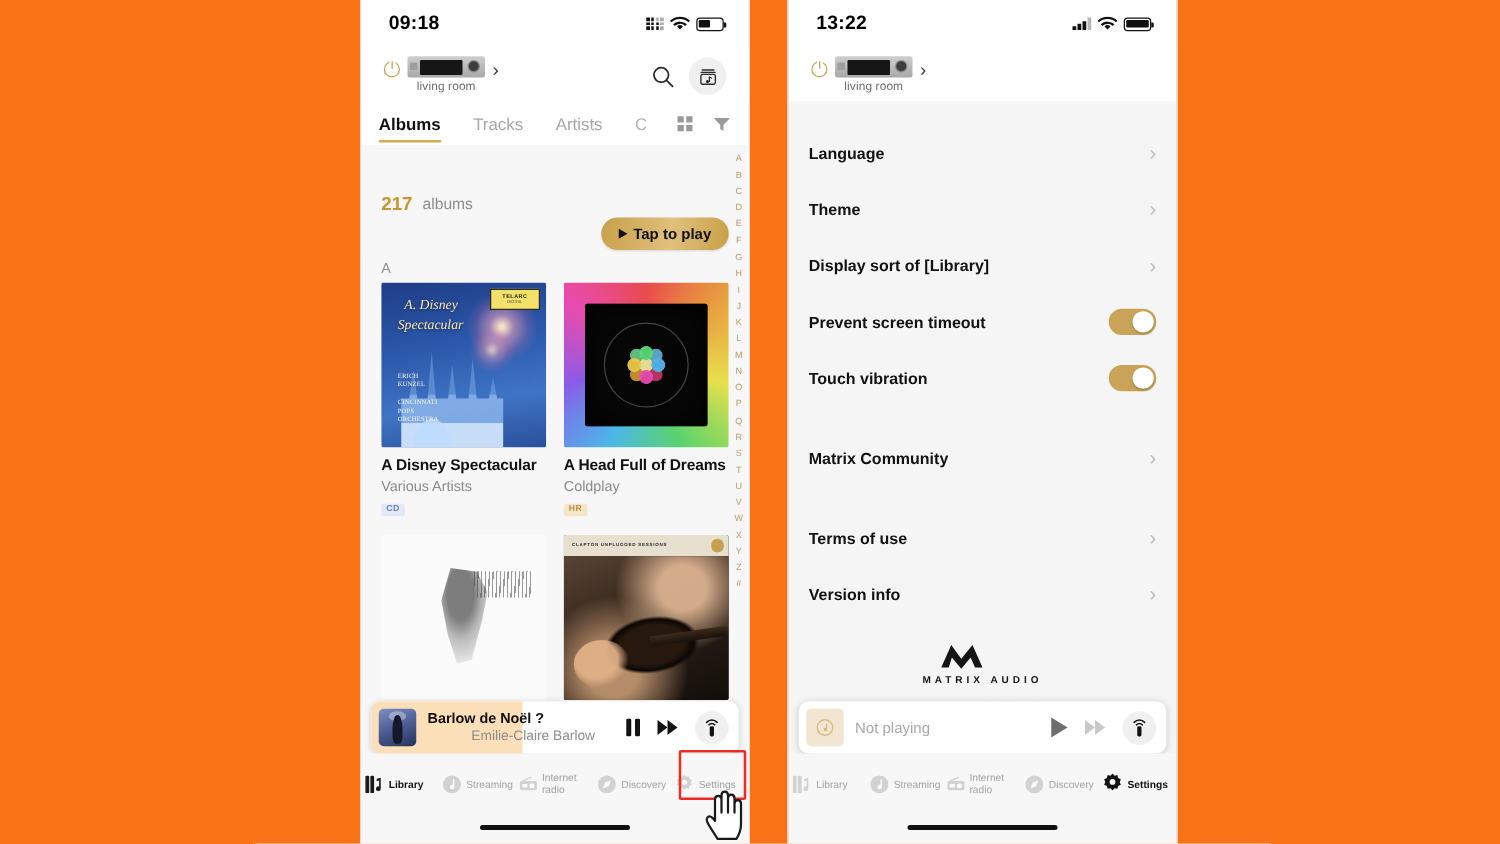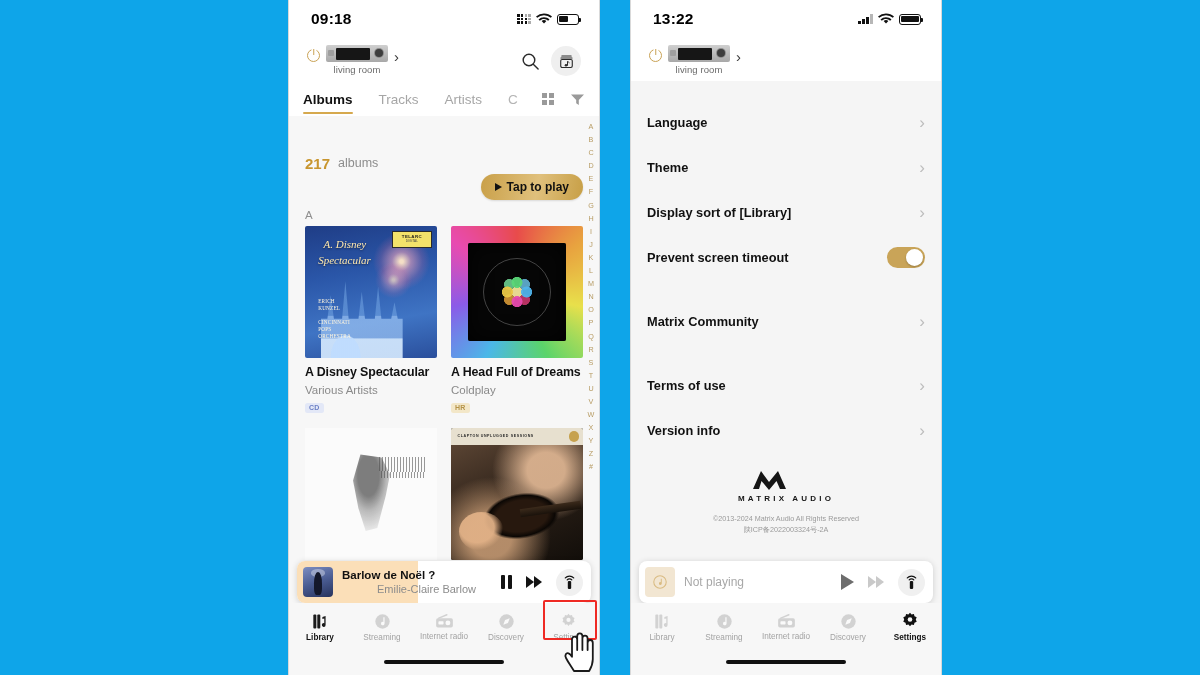--- a/index.html
+++ b/index.html
@@ -2,21 +2,21 @@
 <html><head>
 <meta charset="utf-8">
 <style>
   * { box-sizing: border-box; margin: 0; padding: 0; }
   html, body {
     width: 1200px; height: 675px;
     background: #ffffff;
     font-family: "Liberation Sans", sans-serif;
     overflow: hidden;
   }
-  .stage { position: relative; width: 1200px; height: 675px; background:#0ea5e9; }
+  .stage { position: relative; width: 1200px; height: 675px; background:#f97316; }
 
   
   .phone {
     position: absolute; top: 0; height: 675px; width: 312px;
     background: #ffffff;
     border-left: 1px solid #d9d9d9;
     border-right: 1px solid #d9d9d9;
     overflow: hidden;
     display: flex; flex-direction: column;
   }
@@ -213,21 +213,21 @@
   .ffw { display:flex; align-items:center; gap:0px; }
   .ffw i { width:0;height:0;border-left:8px solid #131313;border-top:6.5px solid transparent;border-bottom:6.5px solid transparent;display:block;}
   .ffw i.g { border-left-color:#c9c9c9; }
   .cast { width:27px; height:27px; border-radius:50%; background:#f0f0f0; display:flex;align-items:center;justify-content:center; }
 
   
   .bottomnav {
     height:46px; flex:0 0 46px; background:#f7f7f7;
     display:flex; align-items:center; justify-content:space-around; padding-top:2px;
   }
-  .navitem { display:flex; flex-direction:column; align-items:center; gap:3px; width:58px; position:relative; }
+  .navitem { display:flex; flex-direction:row; align-items:center; gap:3px; width:58px; position:relative; }
   .navlabel { font-size:8.2px; color:#a3a3a3; }
   .navitem.active .navlabel { color:#111; font-weight:bold; }
   .homebar-wrap { height:26px; flex:0 0 26px; background:#f7f7f7; display:flex; align-items:center; justify-content:center; }
   .homebar { width:120px; height:4.5px; background:#101010; border-radius:3px; }
 
   
   .redbox { position:absolute; border:2.5px solid #ef2a24; border-radius:2px; pointer-events:none; }
   .handcursor { position:absolute; pointer-events:none; }
 
   
@@ -568,20 +568,26 @@
       <div class="setrow">
         <div class="lbl">Display sort of [Library]</div>
         <div class="chev">›</div>
       </div>
       <div class="setrow">
         <div class="lbl">Prevent screen timeout</div>
         <div class="toggle">
             <div class="knob2"></div>
           </div>
       </div>
+      <div class="setrow">
+        <div class="lbl">Touch vibration</div>
+        <div class="toggle">
+            <div class="knob2"></div>
+          </div>
+      </div>
 
       <div class="spacer"></div>
 
       <div class="setrow">
         <div class="lbl">Matrix Community</div>
         <div class="chev">›</div>
       </div>
 
       <div class="spacer"></div>
 

